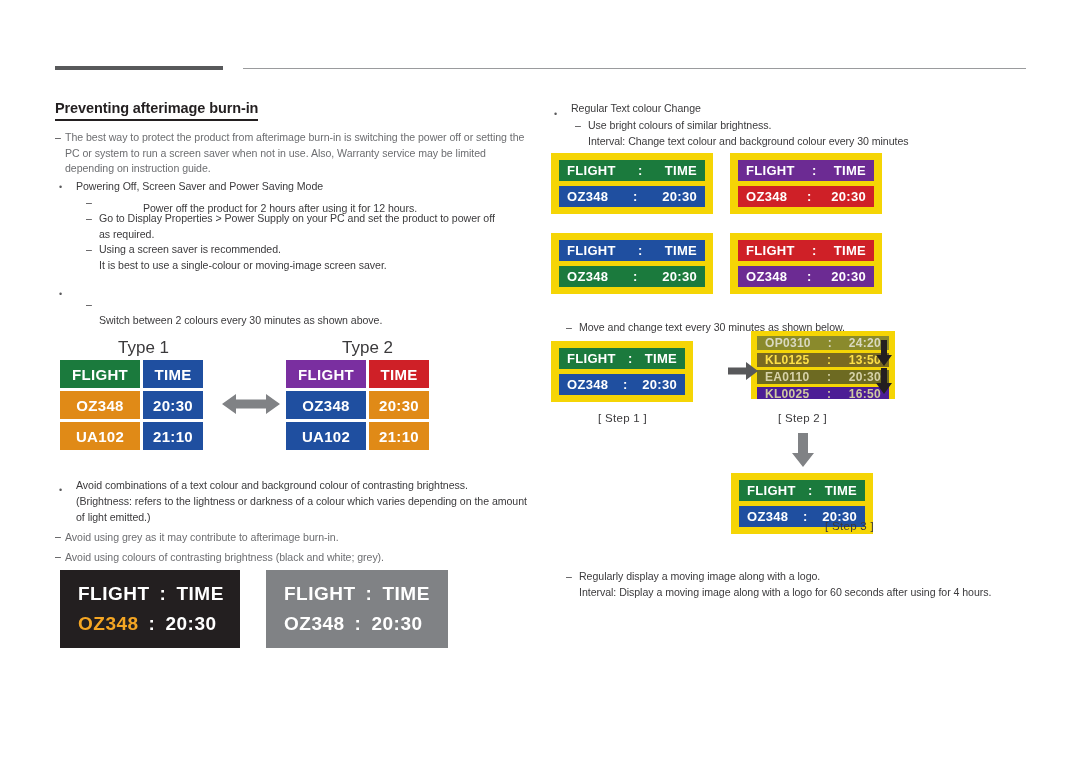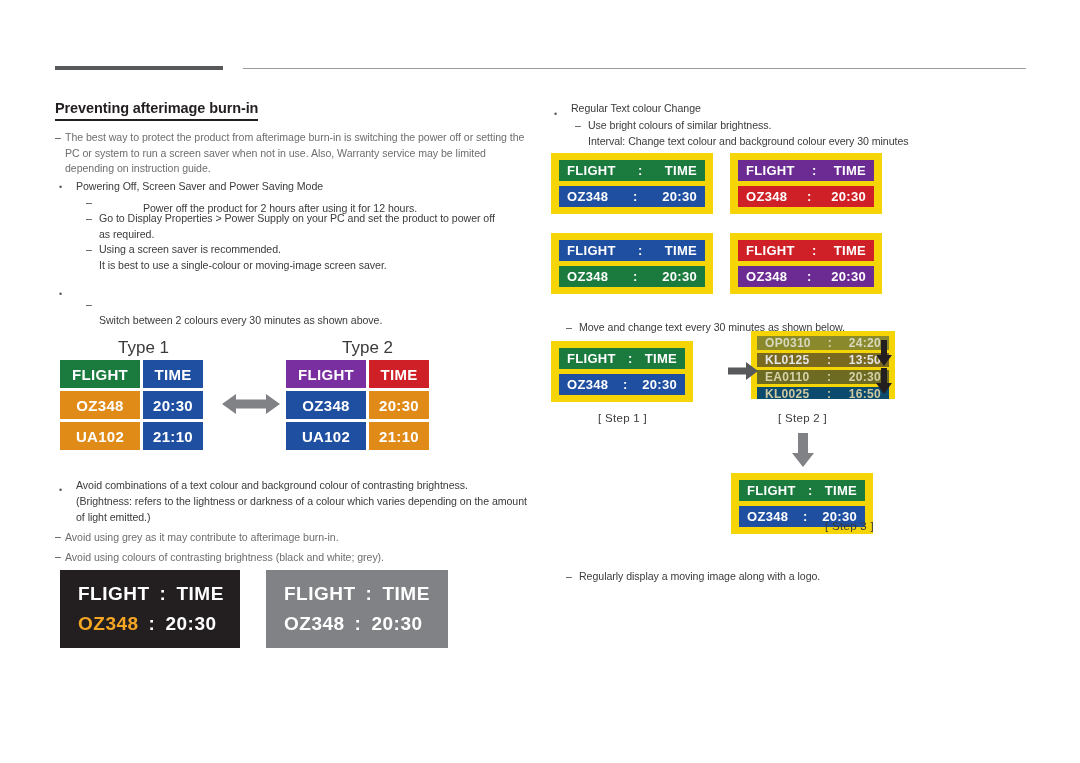--- a/index.html
+++ b/index.html
@@ -337,31 +337,31 @@
           <span>:</span>
           <span>20:30</span>
         </div>
       </div>
       <div class="ybox" style="left: 751px; top: 331px; width: 144px; gap: 3px; padding: 5px 6px; height: 68px; overflow: hidden;">
         <div class="line" style="background: rgb(138, 138, 44); color: rgb(217, 217, 192); height: 17px; font-size: 12px;">
           <span>OP0310</span>
           <span>:</span>
           <span>24:20</span>
         </div>
-        <div class="line" style="background: rgb(122, 106, 32); color: #e5e5e5; height: 17px; font-size: 12px;">
+        <div class="line" style="background: rgb(122, 106, 32); color: #fde047; height: 17px; font-size: 12px;">
           <span>KL0125</span>
           <span>:</span>
           <span>13:50</span>
         </div>
         <div class="line" style="background: rgb(109, 106, 34); color: rgb(214, 210, 168); height: 17px; font-size: 12px;">
           <span>EA0110</span>
           <span>:</span>
           <span>20:30</span>
         </div>
-        <div class="line" style="background: #0c4a6e; color: rgb(207, 201, 160); height: 17px; font-size: 12px;">
+        <div class="line" style="background: #4c1d95; color: rgb(207, 201, 160); height: 17px; font-size: 12px;">
           <span>KL0025</span>
           <span>:</span>
           <span>16:50</span>
         </div>
       </div>
       <div class="ybox" style="left: 731px; top: 473px; width: 142px;">
         <div class="line" style="background: rgb(27, 122, 61); color: rgb(255, 255, 255);">
           <span>FLIGHT</span>
           <span>:</span>
           <span>TIME</span>
@@ -388,14 +388,15 @@
   <svg style="position:absolute; left:876px; top:368px;" width="16" height="26" viewBox="0 0 16 26">
     <path d="M5 0 L11 0 L11 15 L16 15 L8 26 L0 15 L5 15 Z" fill="#231f20"></path>
   </svg>
 
   <svg style="position:absolute; left:792px; top:433px;" width="22" height="34" viewBox="0 0 22 34">
     <path d="M6 0 L16 0 L16 20 L22 20 L11 34 L0 20 L6 20 Z" fill="#808285"></path>
   </svg>
 
   <div class="dash" style="left:566px; top:570px;">–</div>
   <div class="txt" style="left:579px; top:569px; width:430px;">Regularly display a moving image along with a logo.</div>
+  <div class="txt" style="left:579px; top:585px; width:440px;">Interval: Display a moving image along with a logo for 60 seconds after using for 4 hours.</div>
 
 </div>
 
 </body></html>

